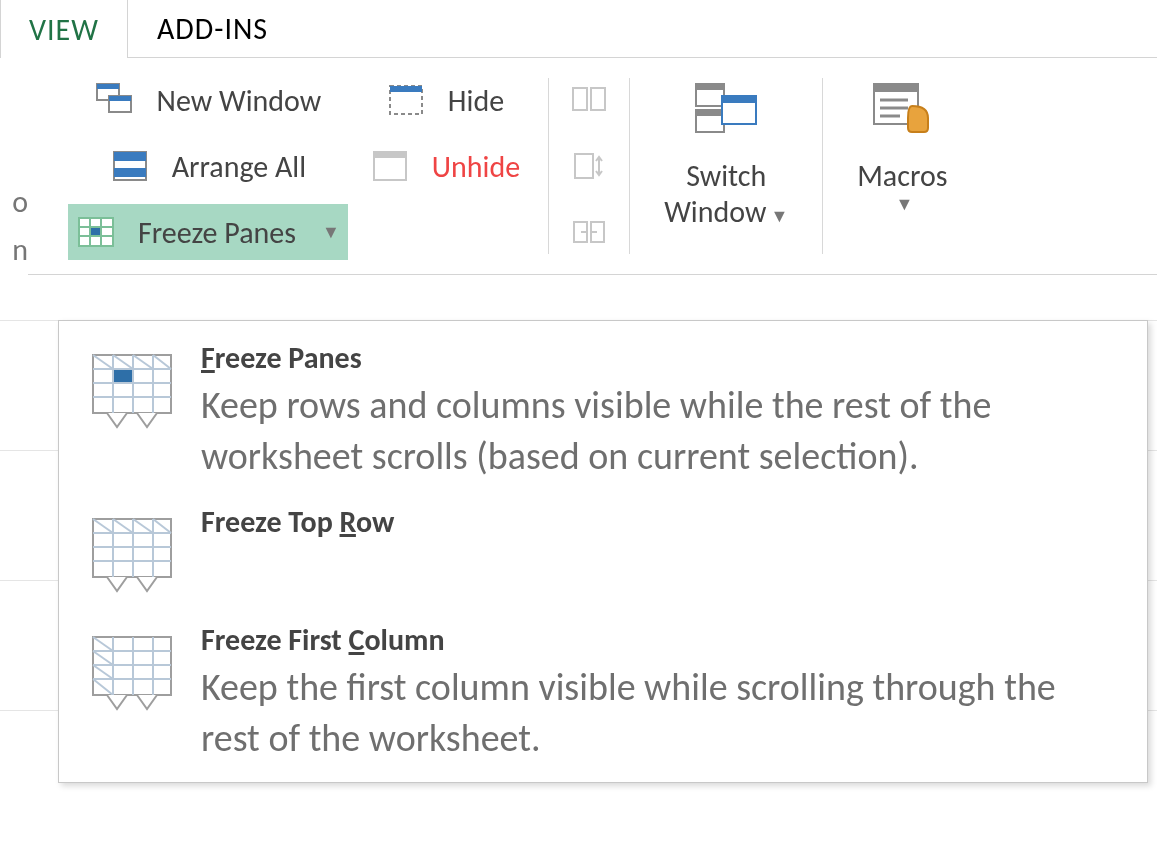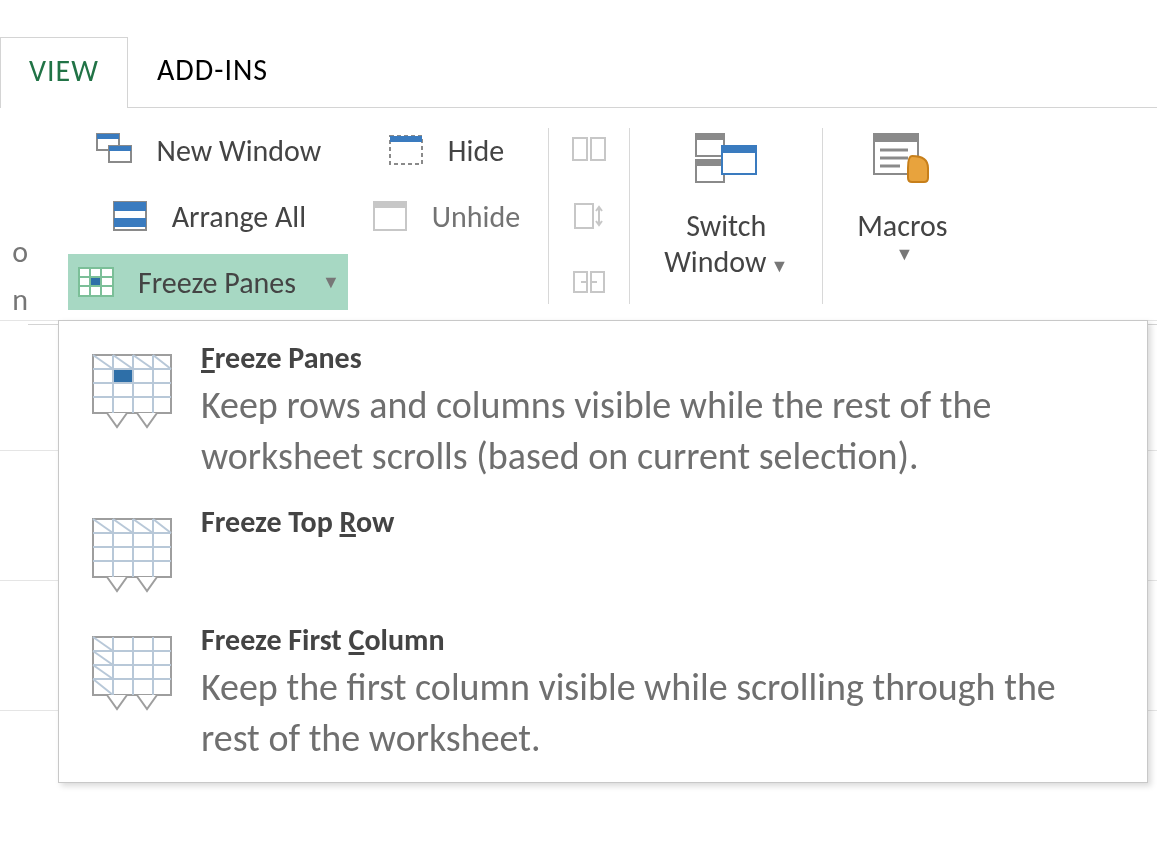--- a/index.html
+++ b/index.html
@@ -8,24 +8,24 @@
     font-family: "Segoe UI", Calibri, Arial, sans-serif;
     font-size: 28px;
     background: #ffffff;
     color: #444;
     width: 1157px;
     height: 847px;
     overflow: hidden;
   }
   .tabs {
     display: flex;
-    height: 72px;
+    height: 58px;
     border-bottom: 1px solid #d4d4d4;
+    align-items: flex-end;
     padding-left: 0;
-    margin-top: 36px;
   }
   .tab {
     padding: 14px 28px 10px 28px;
     font-size: 30px;
     letter-spacing: 1px;
     color: #000000;
     cursor: pointer;
     border: 1px solid transparent;
     border-bottom: none;
     position: relative;
@@ -63,21 +63,21 @@
     padding: 4px 8px;
     cursor: pointer;
     font-size: 30px;
     color: #444;
     height: 56px;
     justify-content: center;
   }
   .cmd.selected {
     background: #a7d8c3;
   }
-  .cmd.disabled { color: #737373; cursor: default; }
+  .cmd.disabled { color: #ef4444; cursor: default; }
   .sep {
     width: 1px;
     background: #d8d8d8;
     align-self: stretch;
     margin: 6px 6px;
   }
   .big-btn {
     display: flex;
     flex-direction: column;
     align-items: center;

